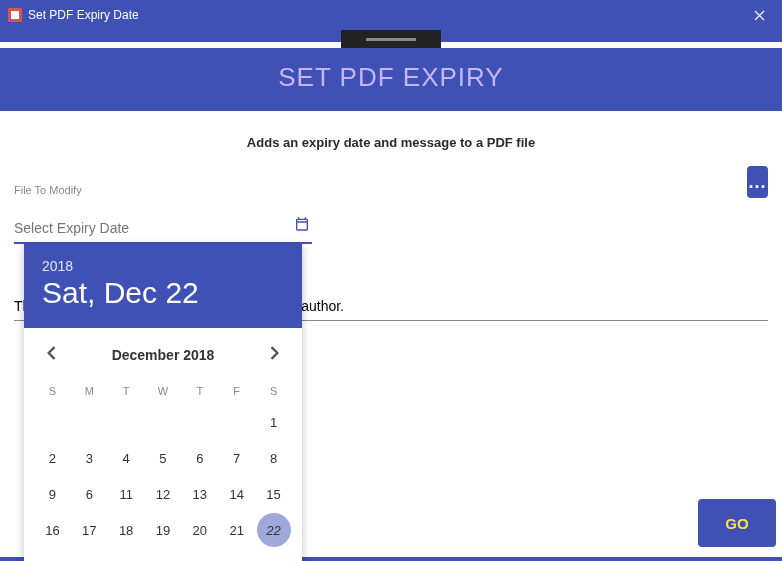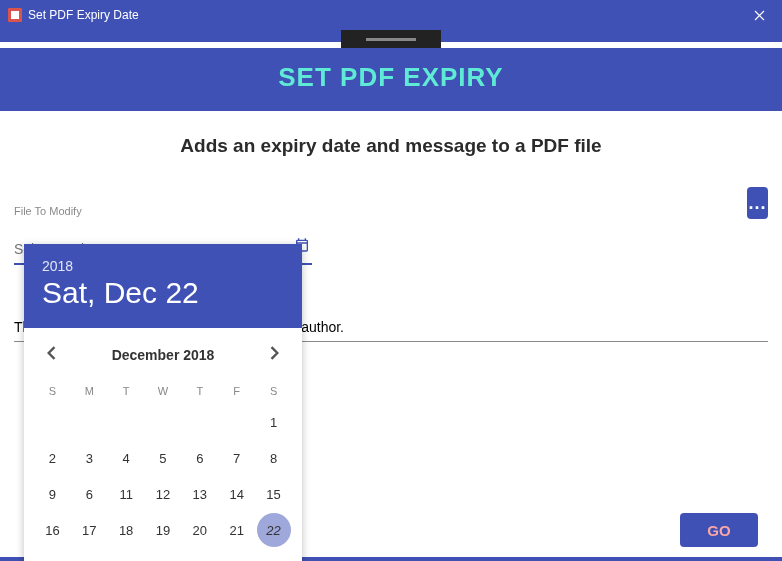--- a/index.html
+++ b/index.html
@@ -9,24 +9,24 @@
     .titlebar-icon { width: 14px; height: 14px; background: #d9534f; margin: 0 6px 0 8px; border-radius: 1px; position: relative; }
     .titlebar-icon::after { content: ""; position: absolute; inset: 3px; background: #fff; }
     .titlebar-title { font-size: 12px; flex: 1; }
     .titlebar-close { width: 46px; height: 30px; display: flex; align-items: center; justify-content: center; }
 
     .header-bar { display: flex; flex-direction: column; align-items: center; background:#fff;}
     .header-bar-top { width: 100%; height: 12px; background: #3f51b5; }
     .drag-handle { width: 100px; height: 18px; background: #222; margin-top: -12px; display:flex; align-items:center; justify-content:center;}
     .drag-lines{ width:50px; height:3px; background:#888;}
     .app-title-strip{ width:100%; background:#3f51b5; text-align:center; padding: 14px 0 18px; }
-    .app-title { color: #5eead4; font-size: 26px; letter-spacing: 1px; font-weight: 700;}
+    .app-title { color: #c4b5fd; font-size: 26px; letter-spacing: 1px; font-weight: 400;}
 
     .content { padding: 24px 10px 0 10px; position: relative; }
-    .subtitle { text-align: center; font-size: 19px; font-weight: 600; color: #2b2b2b; margin-bottom: 30px;}
+    .subtitle { text-align: center; font-size: 13px; font-weight: 600; color: #2b2b2b; margin-bottom: 16px;}
 
     .row { display: flex; align-items: flex-end; gap: 23px; padding: 0 4px; margin-bottom: 10px;}
     .field { flex: 0 0 auto; width: 710px; }
     .field.small { width: 298px; }
     .field-label { font-size: 11px; color: #8a8a8a; margin-bottom: 2px; display:block;}
     .field-input { width: 100%; border: none; border-bottom: 1px solid #8a8a8a; font-size: 14px; padding: 4px 0 6px; outline: none; background: transparent; color:#333;}
     .field.date .field-input{ border-bottom: 2px solid #3f51b5; padding-right: 24px; color:#777;}
     .field.date { position: relative; }
     .cal-icon{ position:absolute; right:2px; bottom:8px; color:#3f51b5;}
 
@@ -40,21 +40,21 @@
     .dp-date{ font-size:30px; font-weight:400; margin-top:2px;}
     .dp-nav{ display:flex; align-items:center; justify-content:space-between; padding: 14px 18px 8px;}
     .dp-month{ font-size:14px; font-weight:600; color:#333;}
     .dp-chev{ cursor:pointer; color:#555; background:none; border:none; padding:4px;}
     .dp-grid{ display:grid; grid-template-columns: repeat(7, 1fr); padding: 4px 10px 14px; gap: 2px 0;}
     .dp-dow{ text-align:center; font-size:11px; color:#888; font-weight:400; padding: 6px 0;}
     .dp-day{ width:34px; height:34px; margin:0 auto; display:flex; align-items:center; justify-content:center; font-size:13px; color:#333; border-radius:50%; cursor:pointer; background:none; border:none;}
     .dp-day.empty{ cursor:default;}
     .dp-day.selected{ background:#9fa8da;font-style:italic;}
 
-    .go-btn{ position:absolute; right: 24px; bottom: 14px; width: 78px; height: 34px; background:#3f51b5; color:#fca5a5; border:none; border-radius:4px; font-size:15px; font-weight:600; cursor:pointer;}
+    .go-btn{ position:absolute; right: 6px; bottom: 14px; width: 78px; height: 48px; background:#3f51b5; color:#fde047; border:none; border-radius:4px; font-size:15px; font-weight:600; cursor:pointer;}
     
     .bottom-edge{ position:absolute; left:0; right:0; bottom:0; height:4px; background:#3f51b5;}
     .win{ position:relative; width:782px; height:561px;}
   </style>
 </head>
 <body>
 
 <div class="win">
   <div class="titlebar">
     <div class="titlebar-icon"></div>

